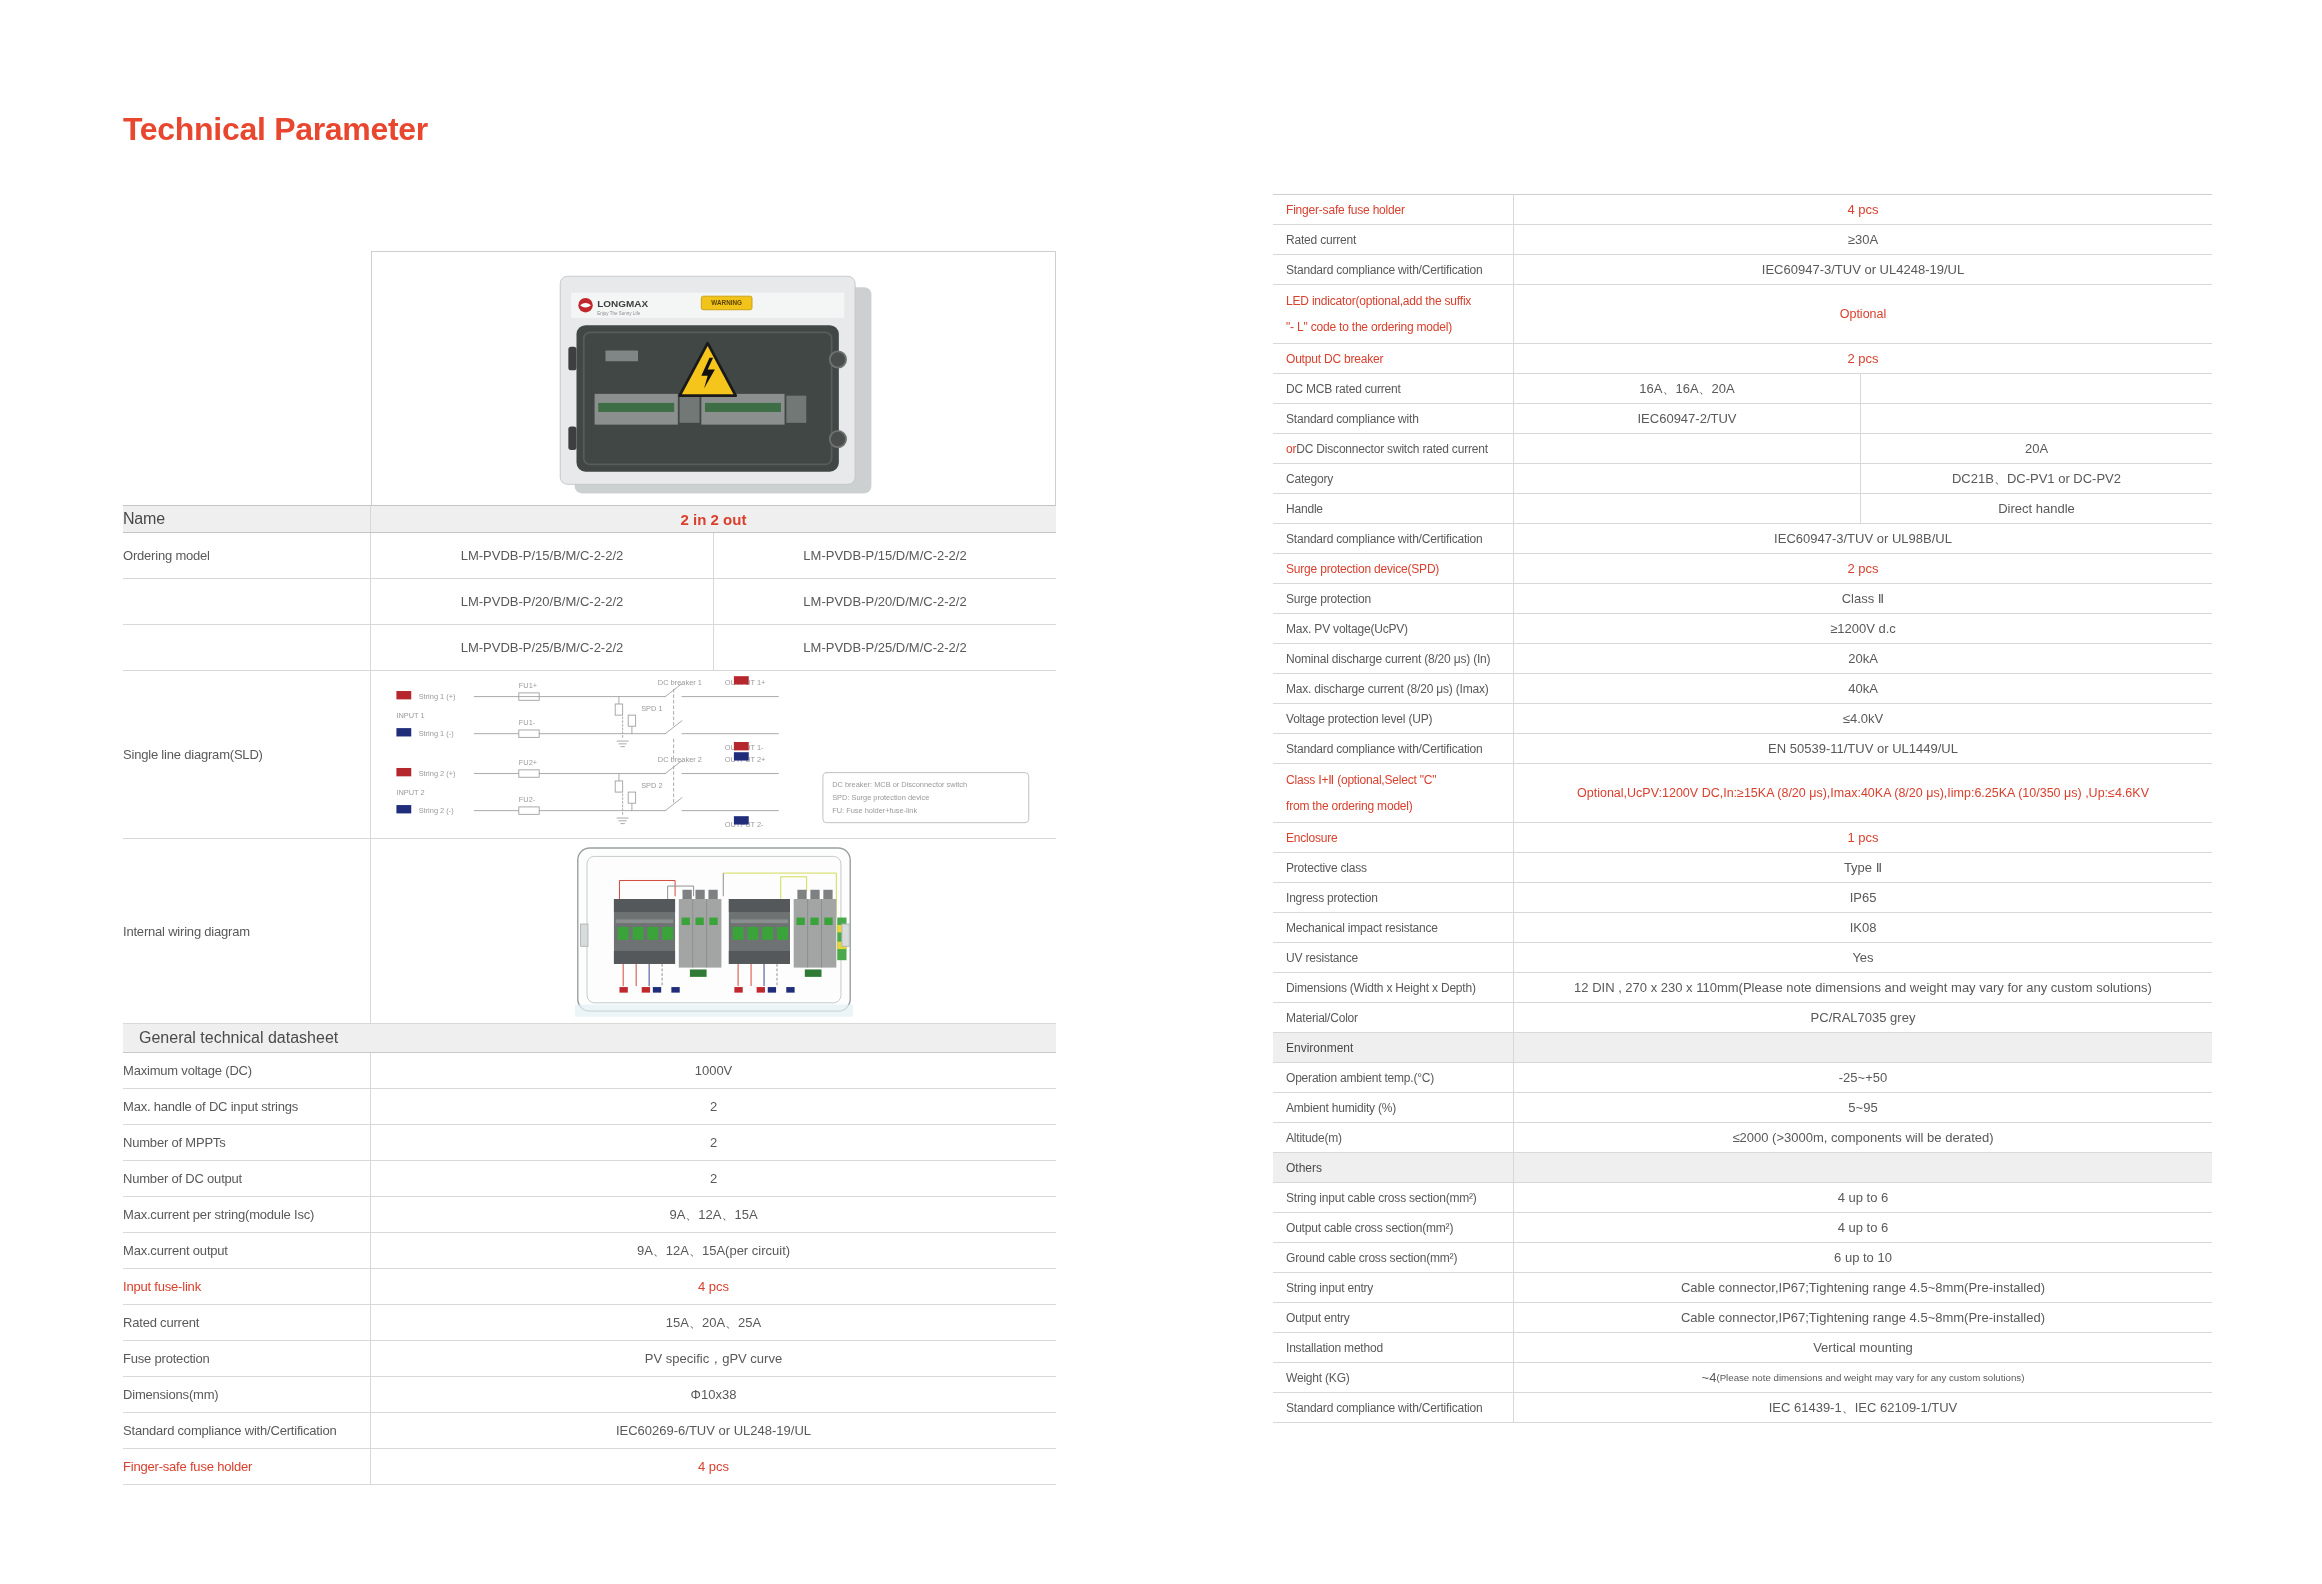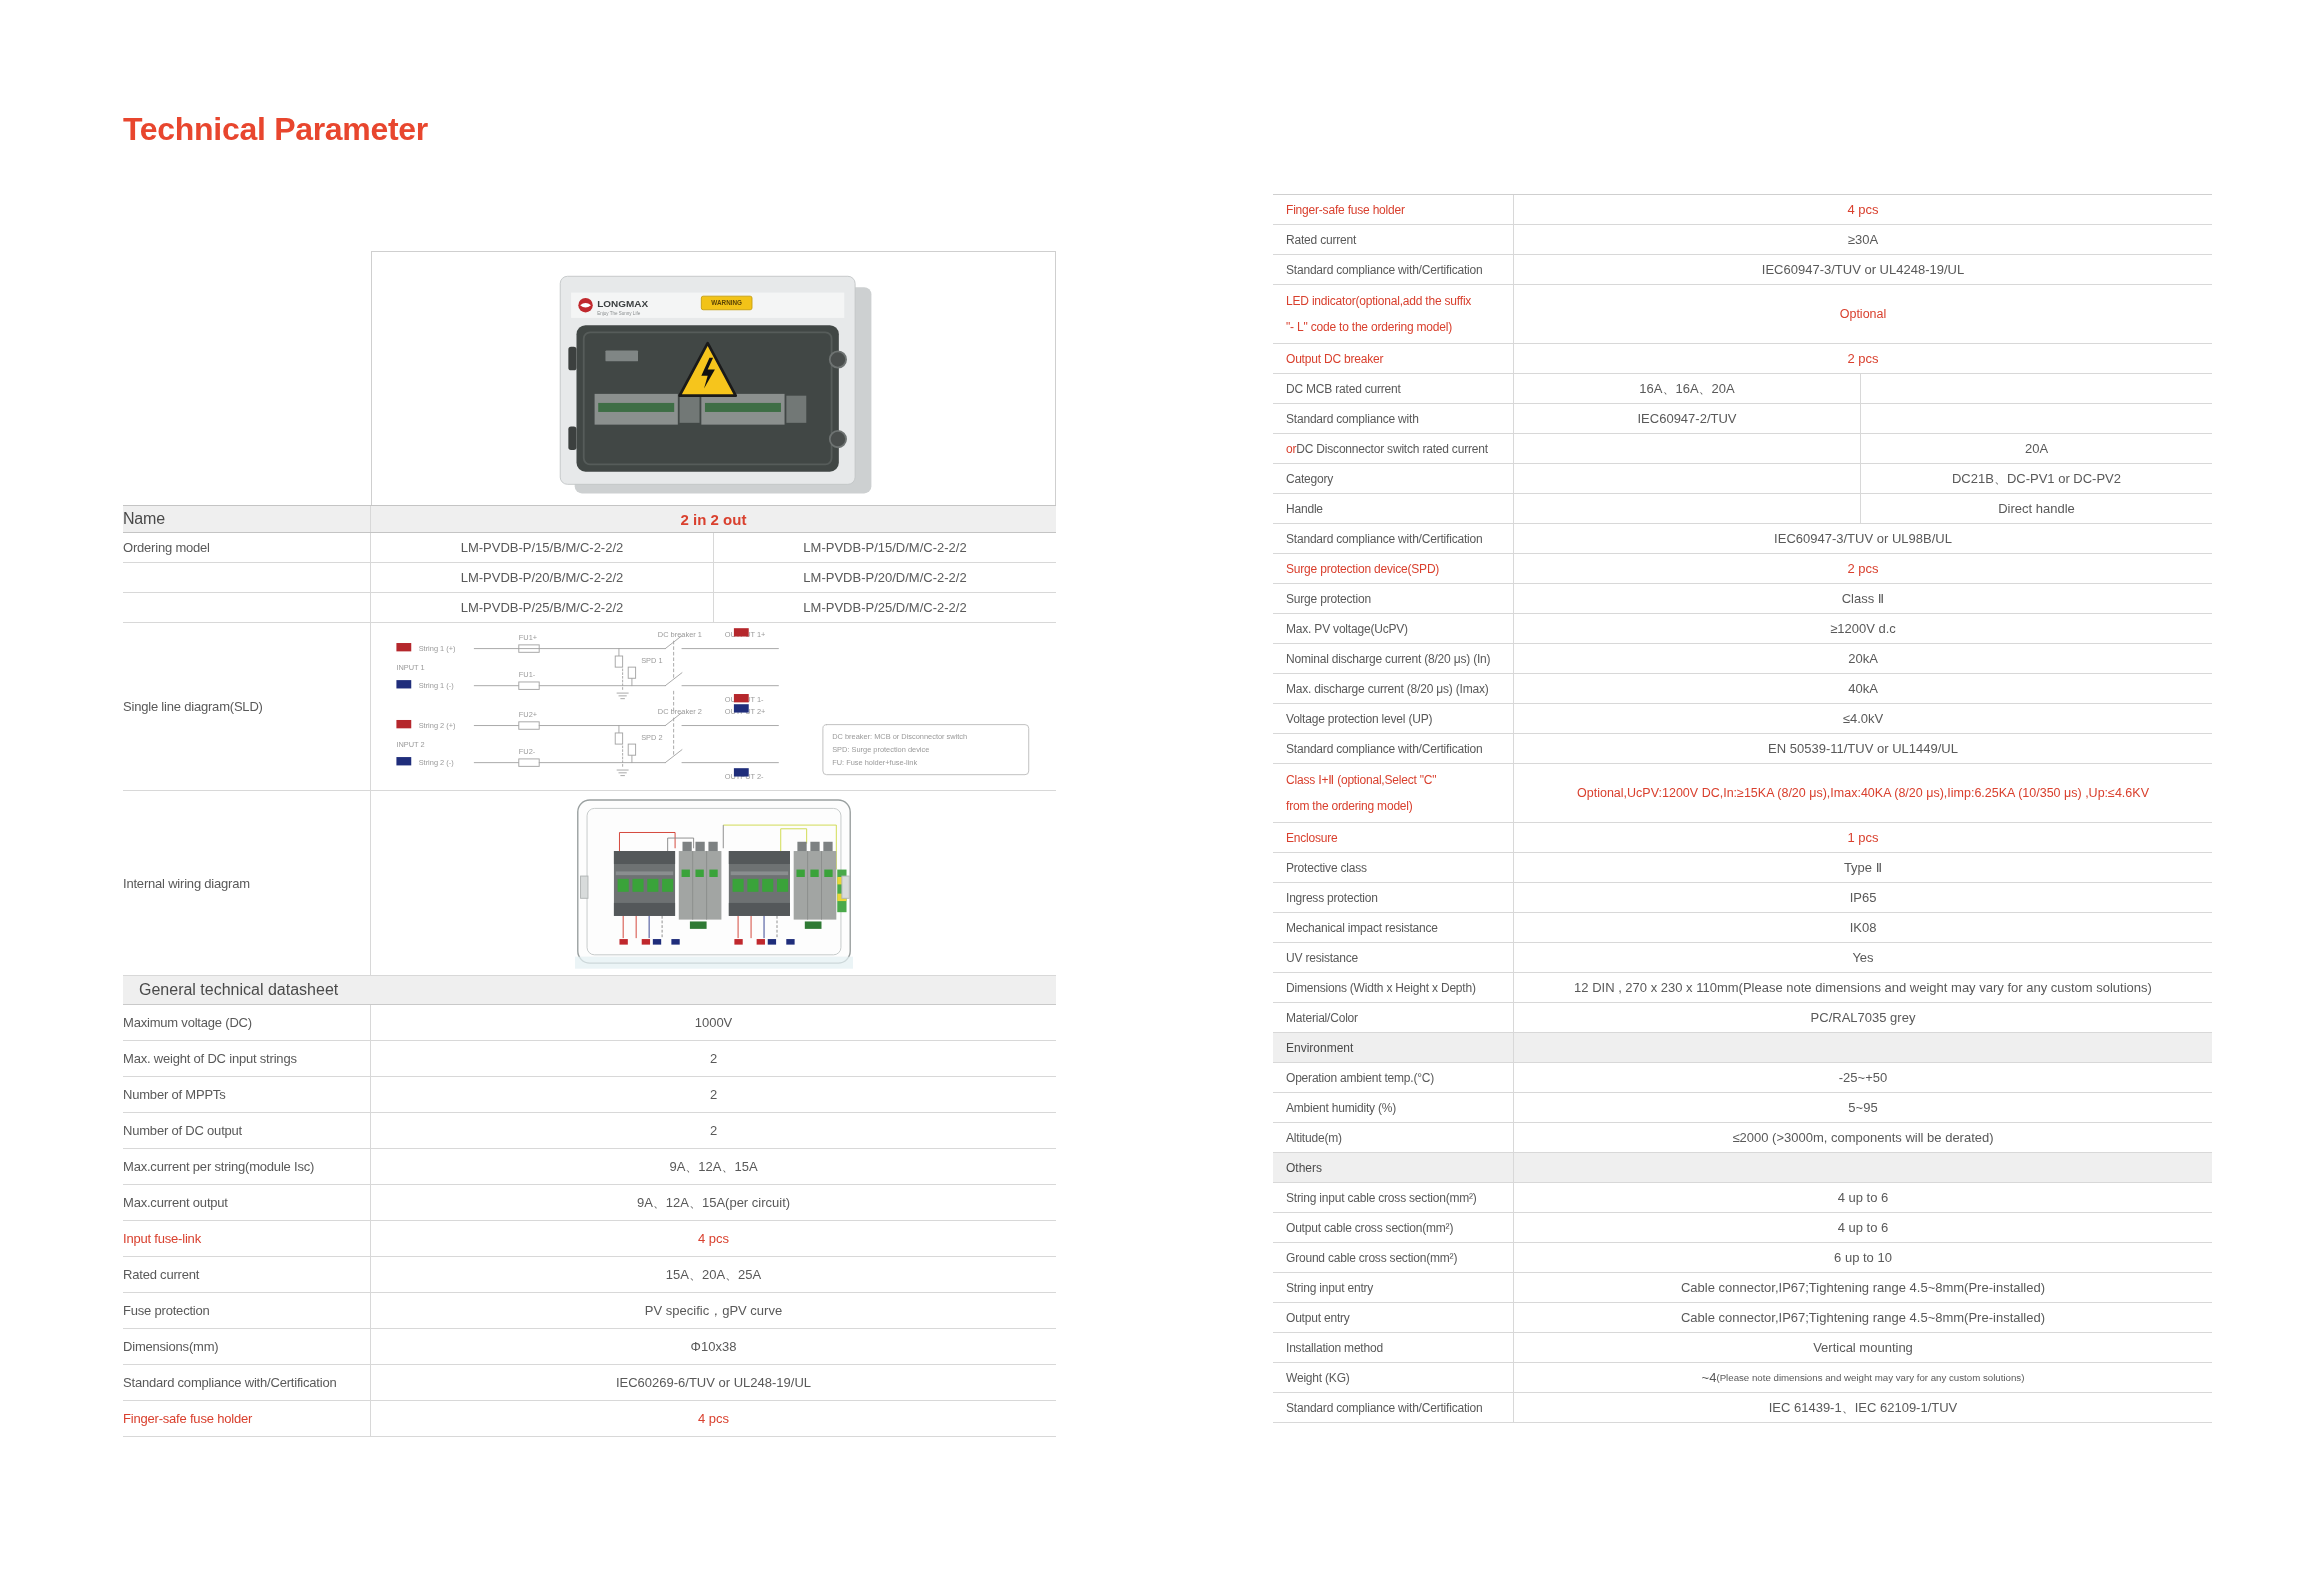--- a/index.html
+++ b/index.html
@@ -15,21 +15,21 @@
   .left-table{position:absolute;left:123px;top:251px;width:933px;font-size:13px}
   .img-row{height:254px;display:flex}
   .img-spacer{width:248px}
   .img-cell{flex:1;border:0.9px solid #cfcfcf;border-bottom:none;display:flex;align-items:center;justify-content:center;background:#fff}
   .lrow{display:flex;border-bottom:0.9px solid var(--line)}
   .lrow .lbl{width:248px;border-right:0.9px solid var(--line);display:flex;align-items:center;color:var(--ink);letter-spacing:-0.2px}
   .lrow .val{flex:1;display:flex;align-items:center;justify-content:center;text-align:center;color:var(--ink)}
   .name-row{height:28px;background:var(--hdr);border-top:0.9px solid var(--line-dark);border-bottom:0.9px solid var(--line-dark)}
   .name-row .lbl{font-size:16px;color:var(--ink-dark)}
   .name-row .val{font-size:15px;font-weight:700;color:var(--red)}
-  .o-row{height:30px}
+  .o-row{height:46px}
   .o-v{width:343px;border-right:0.9px solid var(--line);display:flex;align-items:center;justify-content:center}
   .o-v2{flex:1;border-right:none}
   .diag-row-sld{height:168px}
   .diag-row-wire{height:185px}
   .sec-header{height:29px;background:var(--hdr);border-bottom:0.9px solid #c9c9c9;display:flex;align-items:center;padding-left:16px;font-size:16px;color:var(--ink-dark)}
   .s-row{height:36px}
   .red{color:var(--red) !important}
 
   
   .right-table{position:absolute;left:1273px;top:194px;width:939px;border-top:0.9px solid #cfcfcf;font-size:13px}
@@ -303,21 +303,21 @@
     </div>
 
     <div class="sec-header">General technical datasheet</div>
 
     <div id="left-simple-rows">
         <div class="lrow s-row">
           <div class="lbl">Maximum voltage (DC)</div>
           <div class="val">1000V</div>
         </div>
         <div class="lrow s-row">
-          <div class="lbl">Max. weight of DC input strings</div>
+          <div class="lbl">Max. handle of DC input strings</div>
           <div class="val">2</div>
         </div>
         <div class="lrow s-row">
           <div class="lbl">Number of MPPTs</div>
           <div class="val">2</div>
         </div>
         <div class="lrow s-row">
           <div class="lbl">Number of DC output</div>
           <div class="val">2</div>
         </div>

